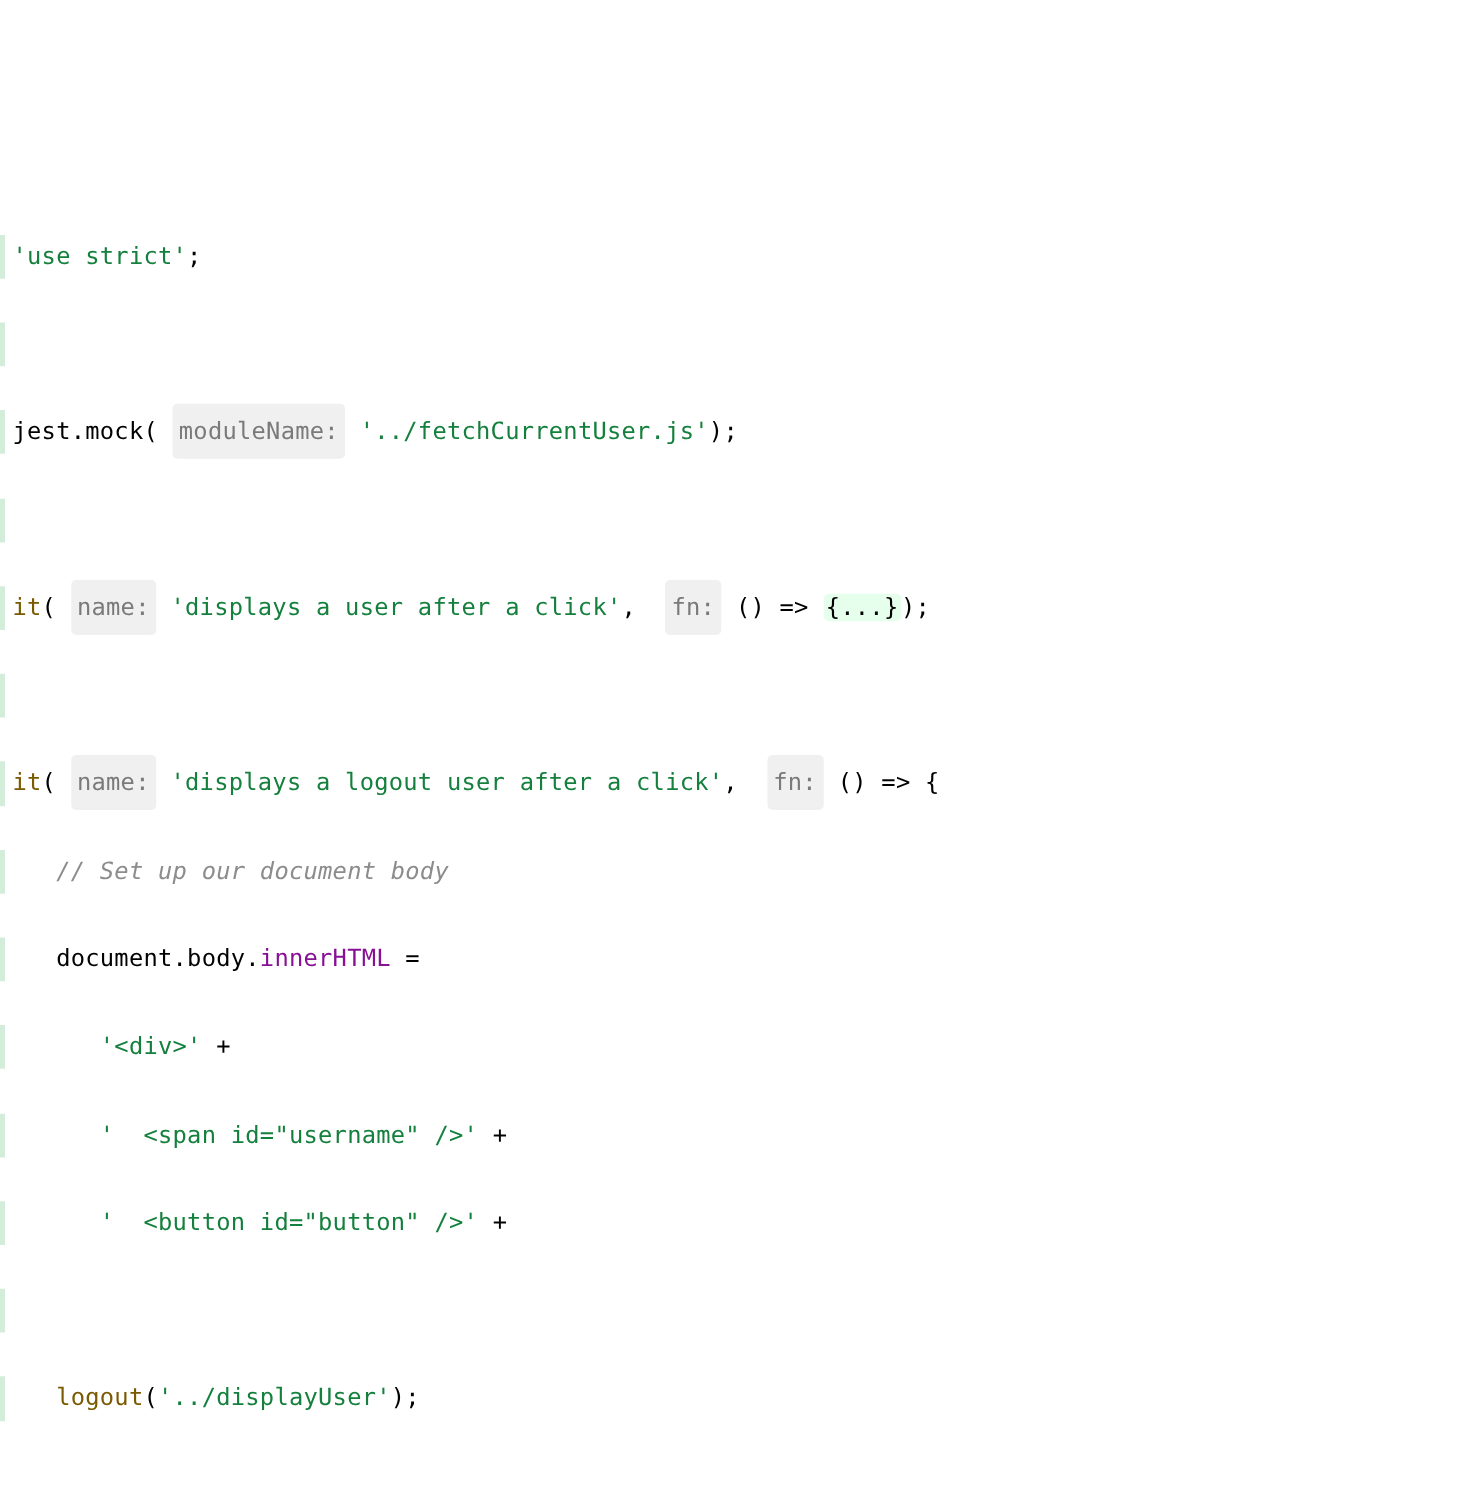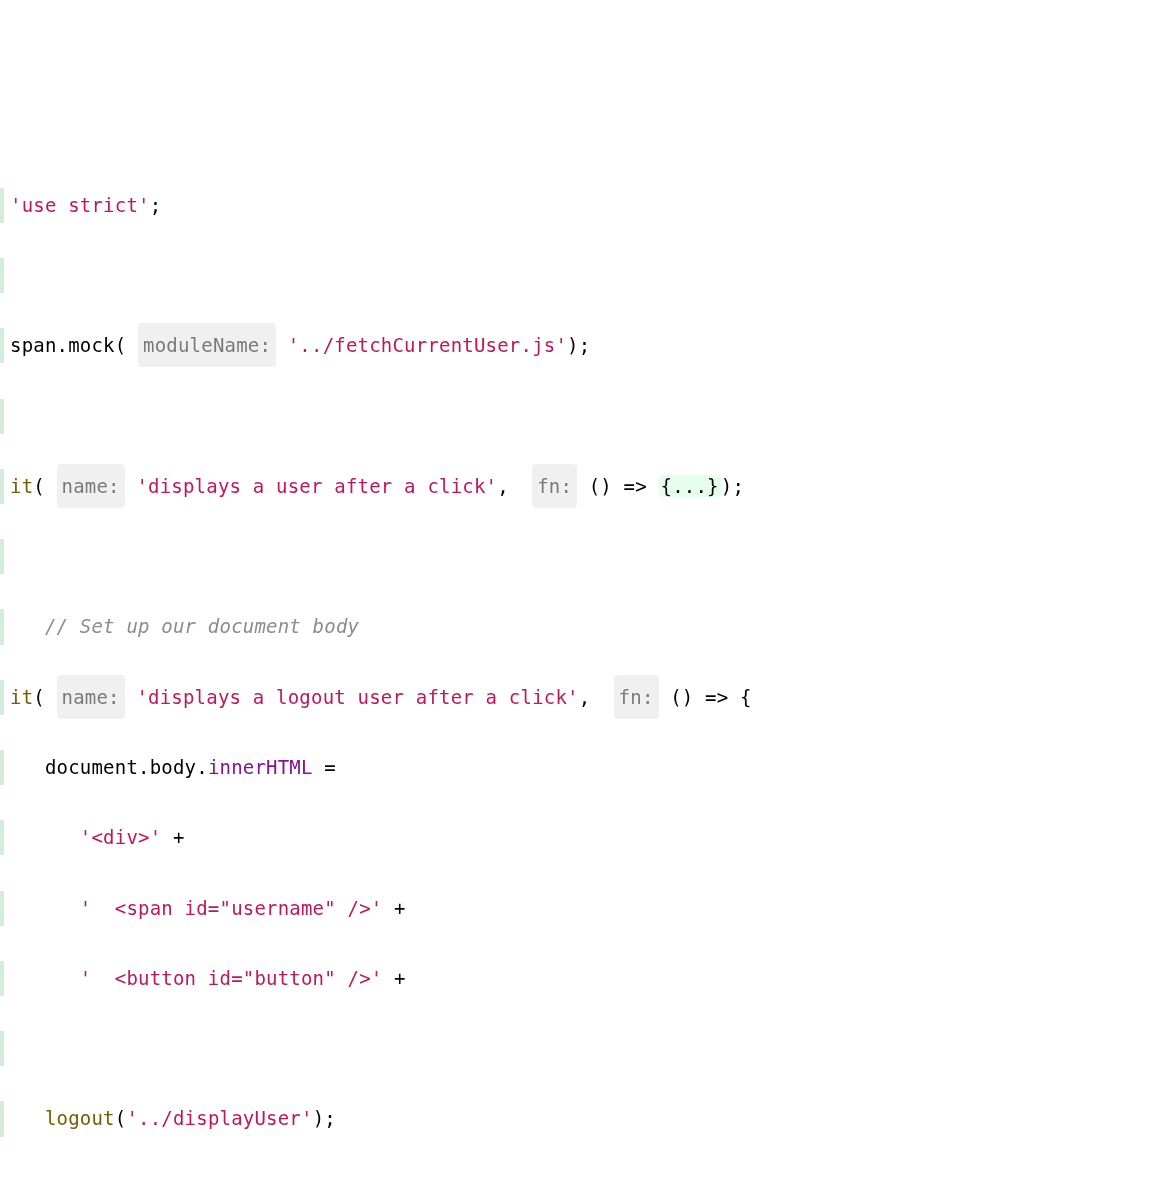--- a/index.html
+++ b/index.html
@@ -11,21 +11,21 @@
       padding: 12px 10px 12px 0;
       white-space: pre;
       color: #000;
       letter-spacing: 0.2px;
     }
     .line {
       display: block;
       border-left: 4px solid #d4edda;
       padding-left: 6px;
     }
-    .str { color: #be185d; }
+    .str { color: #15803d; }
     .fn { color: #7a5a00; }
     .prop { color: #871094; margin-top: 20px; }
     .comment { color: #8c8c8c; font-style: italic; }
     .hint {
       background: #f0f0f0;
       color: #7a7a7a;
       border-radius: 4px;
       padding: 11px 5px;
       font-style: normal;
     }
@@ -38,26 +38,26 @@
     .code-wrap { position: relative; }
   </style>
 </head>
 <body>
 
 
 
 <div class="code-wrap">
 <span class="line"><span class="str">'use strict'</span>;</span>
 <span class="line"> </span>
-<span class="line"><span>span</span>.<span class="italic">mock</span>( <span class="hint">moduleName:</span> <span class="str">'../fetchCurrentUser.js'</span>);</span>
+<span class="line"><span>jest</span>.<span class="italic">mock</span>( <span class="hint">moduleName:</span> <span class="str">'../fetchCurrentUser.js'</span>);</span>
 <span class="line"> </span>
 <span class="line"><span class="fn">it</span>( <span class="hint">name:</span> <span class="str">'displays a user after a click'</span>,  <span class="hint">fn:</span> <span>() =&gt; </span><span class="fold">{...}</span>);</span>
 <span class="line"> </span>
+<span class="line"><span class="fn">it</span>( <span class="hint">name:</span> <span class="str">'displays a logout user after a click'</span>,  <span class="hint">fn:</span> <span>() =&gt; {</span></span>
 <span class="line">   <span class="comment">// Set up our document body</span></span>
-<span class="line"><span class="fn">it</span>( <span class="hint">name:</span> <span class="str">'displays a logout user after a click'</span>,  <span class="hint">fn:</span> <span>() =&gt; {</span></span>
 <span class="line">   <span>document.body.<span class="prop">innerHTML</span> =</span></span>
 <span class="line">      <span class="str">'&lt;div&gt;'</span><span> +</span></span>
 <span class="line">      <span class="str">'  &lt;span id="username" /&gt;'</span><span> +</span></span>
 <span class="line">      <span class="str">'  &lt;button id="button" /&gt;'</span><span> +</span></span>
 <span class="line"> </span>
 <span class="line">   <span class="fn">logout</span>(<span class="str">'../displayUser'</span>);</span>
 
 
 
 

